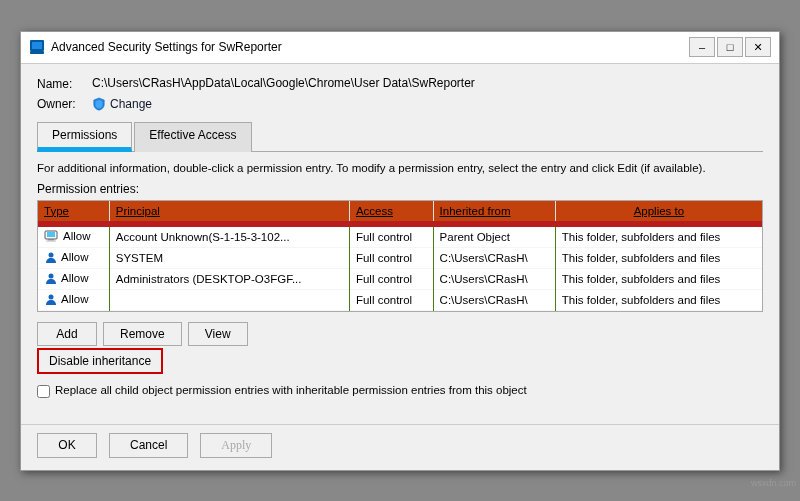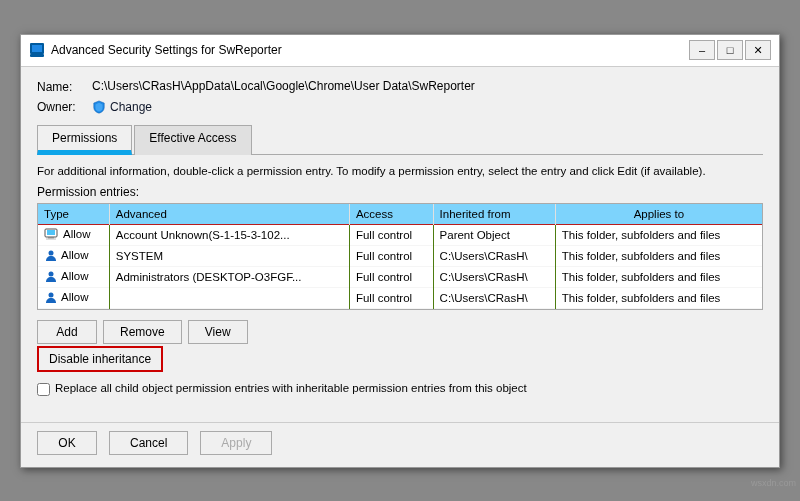--- a/index.html
+++ b/index.html
@@ -133,22 +133,23 @@
       border: 1px solid #aaa;
       background: #fff;
       margin-bottom: 10px;
     }
     .perm-table {
       width: 100%;
       border-collapse: collapse;
       font-size: 11.5px;
     }
     .perm-table thead tr {
-      background: #7dd3fc;
-      border-bottom: 1px solid #b91c1c;
+      background: #c2410c;
+      border-bottom: 6px solid #b91c1c;
+      text-decoration: underline;
     }
     .perm-table th {
       text-align: left;
       padding: 4px 6px;
       font-weight: normal;
       border-right: 1px solid #e0e0e0;
     }
     .perm-table th:last-child { border-right: none; text-align: center; }
     .perm-table td {
       padding: 3px 6px;
@@ -206,21 +207,21 @@
       border-top: 1px solid #ccc;
     }
     .bottom-btn {
       padding: 4px 20px;
       background: #f0f0f0;
       border: 1px solid #aaa;
       font-size: 12px;
       cursor: pointer;
       min-width: 60px;
     }
-    .bottom-btn.apply { color: #aaa; }
+    .bottom-btn.apply { color: #aaa; font-family: Liberation Serif, serif; }
 
     .watermark {
       position: absolute;
       bottom: 2px;
       right: 4px;
       font-size: 9px;
       color: #999;
     }
 
     
@@ -290,21 +291,21 @@
 
       
       <div class="permission-entries-label">Permission entries:</div>
 
       
       <div class="perm-table-wrapper">
         <table class="perm-table">
           <thead>
             <tr>
               <th>Type</th>
-              <th>Advanced</th>
+              <th>Principal</th>
               <th>Access</th>
               <th>Inherited from</th>
               <th>Applies to</th>
             </tr>
           </thead>
           <tbody id="perm-tbody">
           <tr>
                 <td><svg class="icon-computer" viewBox="0 0 16 14" style="margin-right:3px;vertical-align:middle;">
         <rect x="1" y="1" width="12" height="8" rx="1" fill="#fff" stroke="#555" stroke-width="1"></rect>
         <rect x="3" y="2" width="8" height="5" fill="#4fc3f7"></rect>

